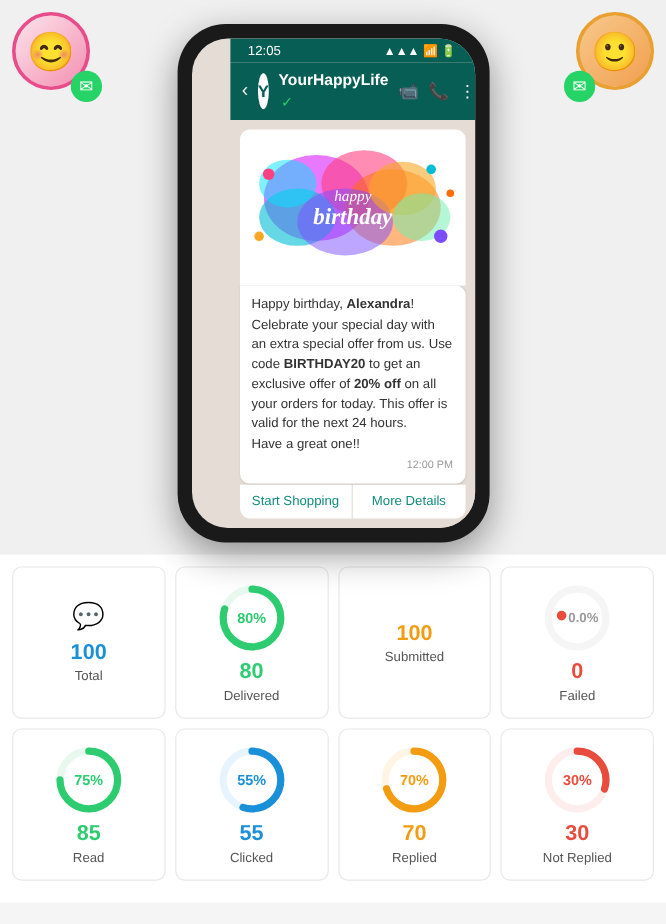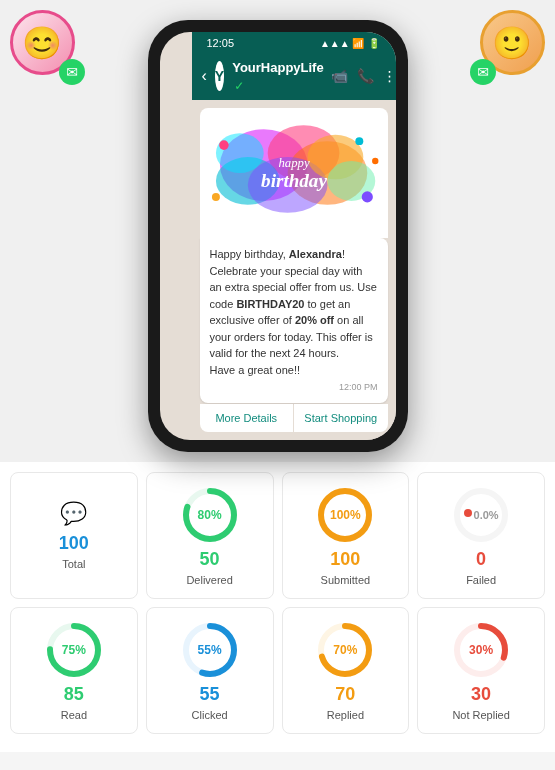--- a/index.html
+++ b/index.html
@@ -326,22 +326,22 @@
               <text x="118" y="82" text-anchor="middle" font-family="Georgia, serif" font-style="italic" font-size="24" fill="white" font-weight="bold">birthday</text>
             </svg>
           </div>
 
           <div class="message-bubble">
             <span>Happy birthday, <strong>Alexandra</strong>! Celebrate your special day with an extra special offer from us. Use code <strong>BIRTHDAY20</strong> to get an exclusive offer of <strong>20% off</strong> on all your orders for today. This offer is valid for the next 24 hours.<br>Have a great one!!</span>
             <div class="message-time">12:00 PM</div>
           </div>
 
           <div class="action-btns">
+            <button class="action-btn">Start Shopping</button>
             <button class="action-btn">More Details</button>
-            <button class="action-btn">Start Shopping</button>
           </div>
         </div>
       </div>
 
     </div>
   </div>
 
 </div>
 
 <div class="stats-section">
@@ -355,32 +355,25 @@
     </div>
 
     <div class="stat-card">
       <div class="circle-container">
         <svg width="60" height="60" viewBox="0 0 60 60">
           <circle cx="30" cy="30" r="24" fill="none" stroke="#e8f8ef" stroke-width="6"></circle>
           <circle cx="30" cy="30" r="24" fill="none" stroke="#2ecc71" stroke-width="6" stroke-dasharray="150.8" stroke-dashoffset="30.16" stroke-linecap="round"></circle>
         </svg>
         <span class="circle-pct color-green">80%</span>
       </div>
-      <span class="stat-number color-green">50</span>
+      <span class="stat-number color-green">80</span>
       <span class="stat-label">Delivered</span>
     </div>
 
     <div class="stat-card">
-      <div class="circle-container">
-        <svg width="60" height="60" viewBox="0 0 60 60">
-          <circle cx="30" cy="30" r="24" fill="none" stroke="#fef5e4" stroke-width="6"></circle>
-          <circle cx="30" cy="30" r="24" fill="none" stroke="#f39c12" stroke-width="6" stroke-dasharray="150.8" stroke-dashoffset="0" stroke-linecap="round"></circle>
-        </svg>
-        <span class="circle-pct color-orange">100%</span>
-      </div>
       <span class="stat-number color-orange">100</span>
       <span class="stat-label">Submitted</span>
     </div>
 
     <div class="stat-card">
       <div class="circle-container">
         <svg width="60" height="60" viewBox="0 0 60 60">
           <circle cx="30" cy="30" r="24" fill="none" stroke="#f5f5f5" stroke-width="6"></circle>
         </svg>
         <div style="display:flex;gap:2px;position:relative;z-index:1;">

